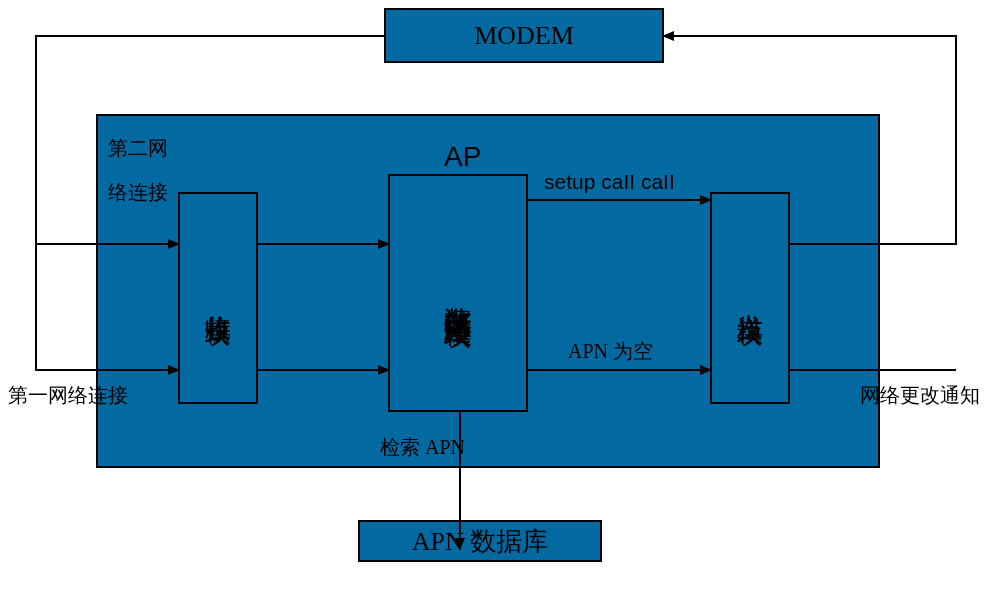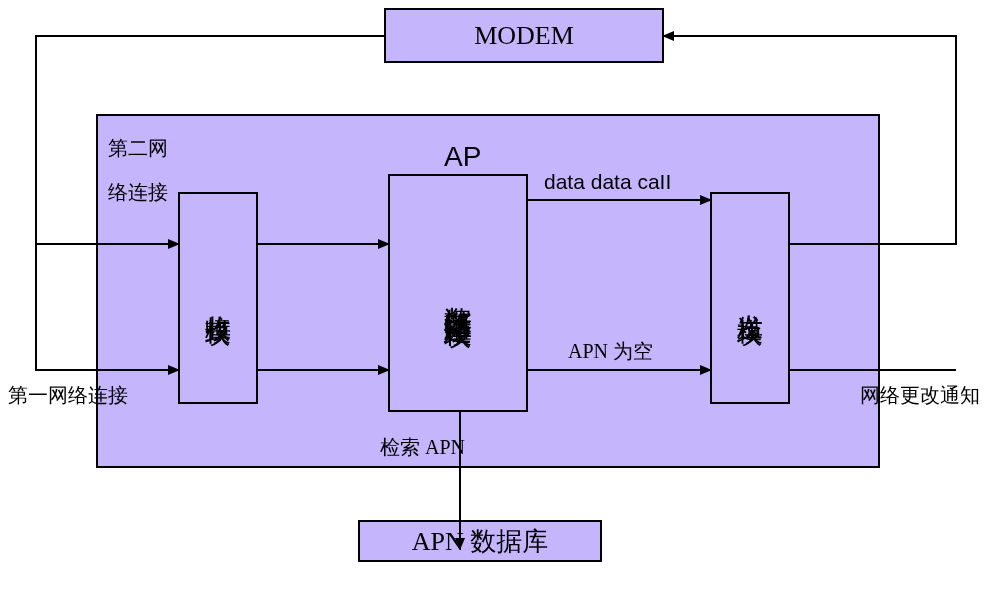--- a/index.html
+++ b/index.html
@@ -7,21 +7,21 @@
     padding: 0;
     background: #fff;
     font-family: "SimSun", "Songti SC", serif;
     width: 1000px;
     height: 614px;
     position: relative;
   }
   .box {
     position: absolute;
     border: 2px solid #000;
-    background: #c4b5fd;
+    background: #0369a1;
     box-sizing: border-box;
     display: flex;
     align-items: center;
     justify-content: center;
     text-align: center;
   }
   .label {
     position: absolute;
     font-size: 20px;
     line-height: 1.5;
@@ -65,21 +65,21 @@
   <span class="vtext">发送模块</span>
 </div>
 
 <div class="box" style="left:358px; top:520px; width:244px; height:42px;font-family:Liberation Serif, serif;">
   <span class="htext">APN 数据库</span>
 </div>
 
 <div class="label" style="left:108px; top:126px; white-space:pre; line-height:2.2;">第二网
 络连接</div>
 <div class="label" style="left:8px; top:380px;">第一网络连接</div>
-<div class="label" style="left:544px; top:166px; font-family: Arial, sans-serif; font-size:21px;">data data caII</div>
+<div class="label" style="left:544px; top:166px; font-family: Arial, sans-serif; font-size:21px;">setup caII caII</div>
 <div class="label" style="left:568px; top:336px;">APN 为空</div>
 <div class="label" style="left:352px; top:432px;margin-left:28px;">检索 APN</div>
 <div class="label" style="left:860px; top:380px;">网络更改通知</div>
 
 <svg class="wires">
   <defs>
     <marker id="arrow" markerWidth="12" markerHeight="12" refX="10" refY="5" orient="auto" markerUnits="userSpaceOnUse">
       <path d="M0,0 L12,5 L0,10 Z" fill="#000"></path>
     </marker>
   </defs>

